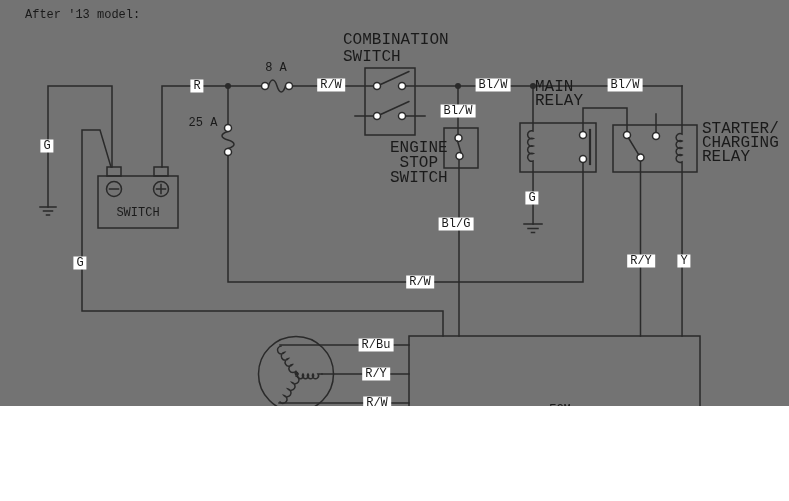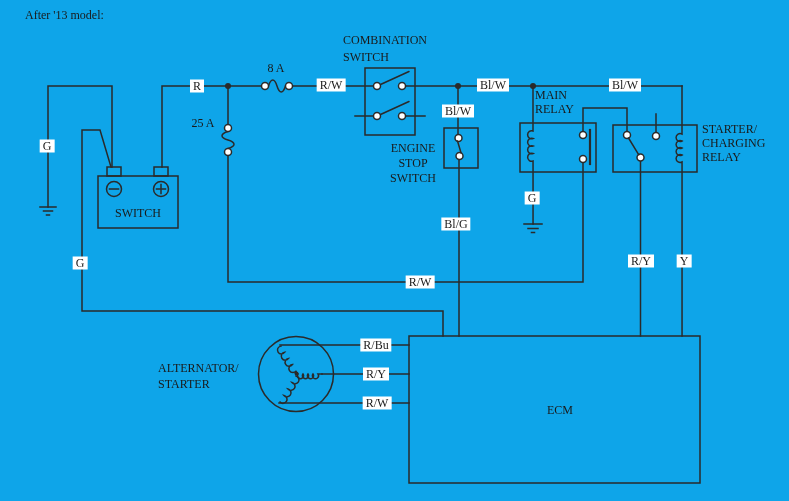--- a/index.html
+++ b/index.html
@@ -1,24 +1,24 @@
 <!DOCTYPE html>
 <html><head>
 <meta charset="utf-8">
 <style>
   html,body{margin:0;padding:0;background:#ffffff;}
   #wrap{
-    position:relative;width:789px;height:501px;background:#0ea5e9;
-    font-family:Liberation Serif, serif;color:#1a1a1a;overflow:hidden;
+    position:relative;width:789px;height:406px;background:#737373;
+    font-family:Liberation Mono, monospace;color:#1a1a1a;overflow:hidden;
   }
   #diagram-svg{position:absolute;left:0;top:0;}
   .lbl{position:absolute;font-size:12px;line-height:13px;white-space:pre;color:#1a1a1a;}
   .ctr{transform:translate(-50%,-50%);}
   .bg{background:#ffffff;padding:0 3px;}
-  .block{position:absolute;font-size:12px;color:#1a1a1a;}
+  .block{position:absolute;font-size:16px;color:#1a1a1a;}
   .block .ln{display:block;white-space:pre;}
   .lh14 .ln{line-height:14px;}
   .lh15 .ln{line-height:15px;text-align:center;}
   .lh16 .ln{line-height:16px;}
   .lh17 .ln{line-height:17px;}
   #title{left:25px;top:9px;font-size:12px;}
   #legend{left:49px;top:362px;}
 </style>
 </head>
 <body>
@@ -150,30 +150,26 @@
 
   <div class="block lh17" style="left:343px;top:32px;">
     <span class="ln">COMBINATION</span>
     <span class="ln">SWITCH</span>
   </div>
   <div class="block lh15" style="left:390px;top:141px;">
     <span class="ln">ENGINE</span>
     <span class="ln">STOP</span>
     <span class="ln">SWITCH</span>
   </div>
-  <div class="block lh14" style="left:535px;top:88px;">
+  <div class="block lh14" style="left:535px;top:80px;">
     <span class="ln">MAIN</span>
     <span class="ln">RELAY</span>
   </div>
   <div class="block lh14" style="left:702px;top:122px;">
     <span class="ln">STARTER/</span>
     <span class="ln">CHARGING</span>
     <span class="ln">RELAY</span>
   </div>
-  <div class="block lh16" style="left:158px;top:360px;">
-    <span class="ln">ALTERNATOR/</span>
-    <span class="ln">STARTER</span>
-  </div>
   <div class="lbl ctr" style="left:560px;top:410px;">ECM</div>
   <div class="lbl ctr" style="left:138px;top:213px;">SWITCH</div>
 
 
 </div>
 
 </body></html>

